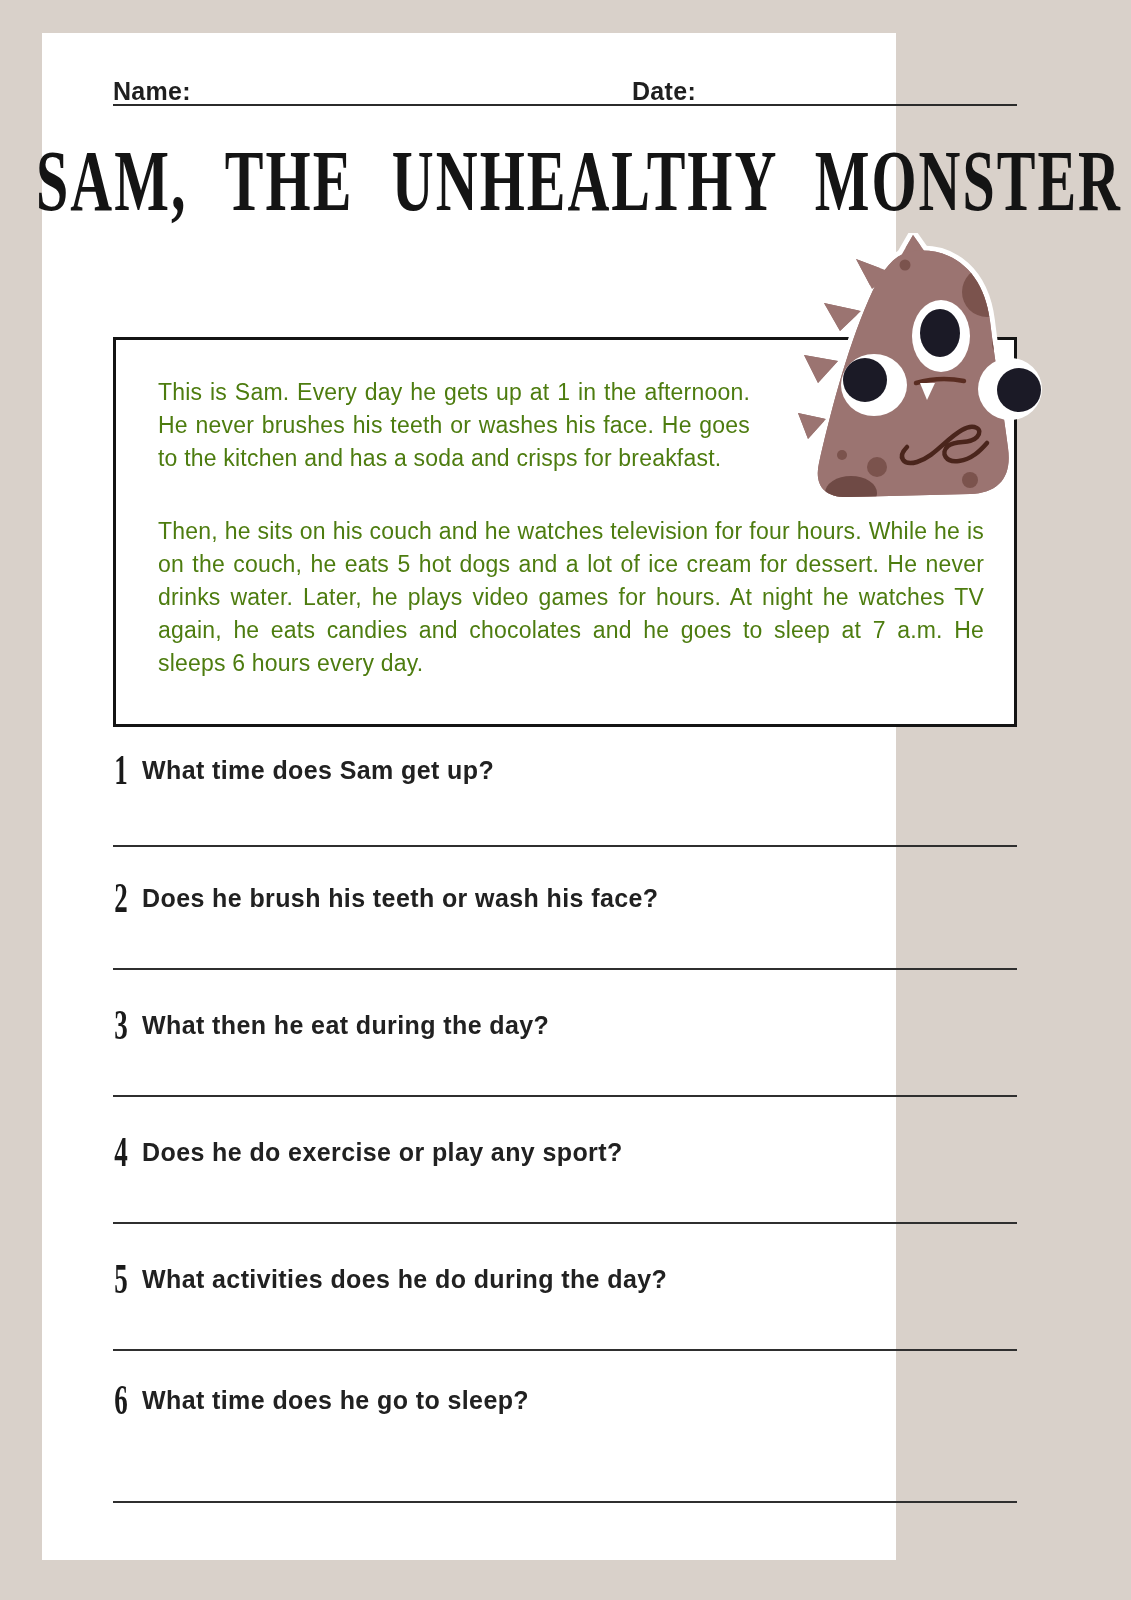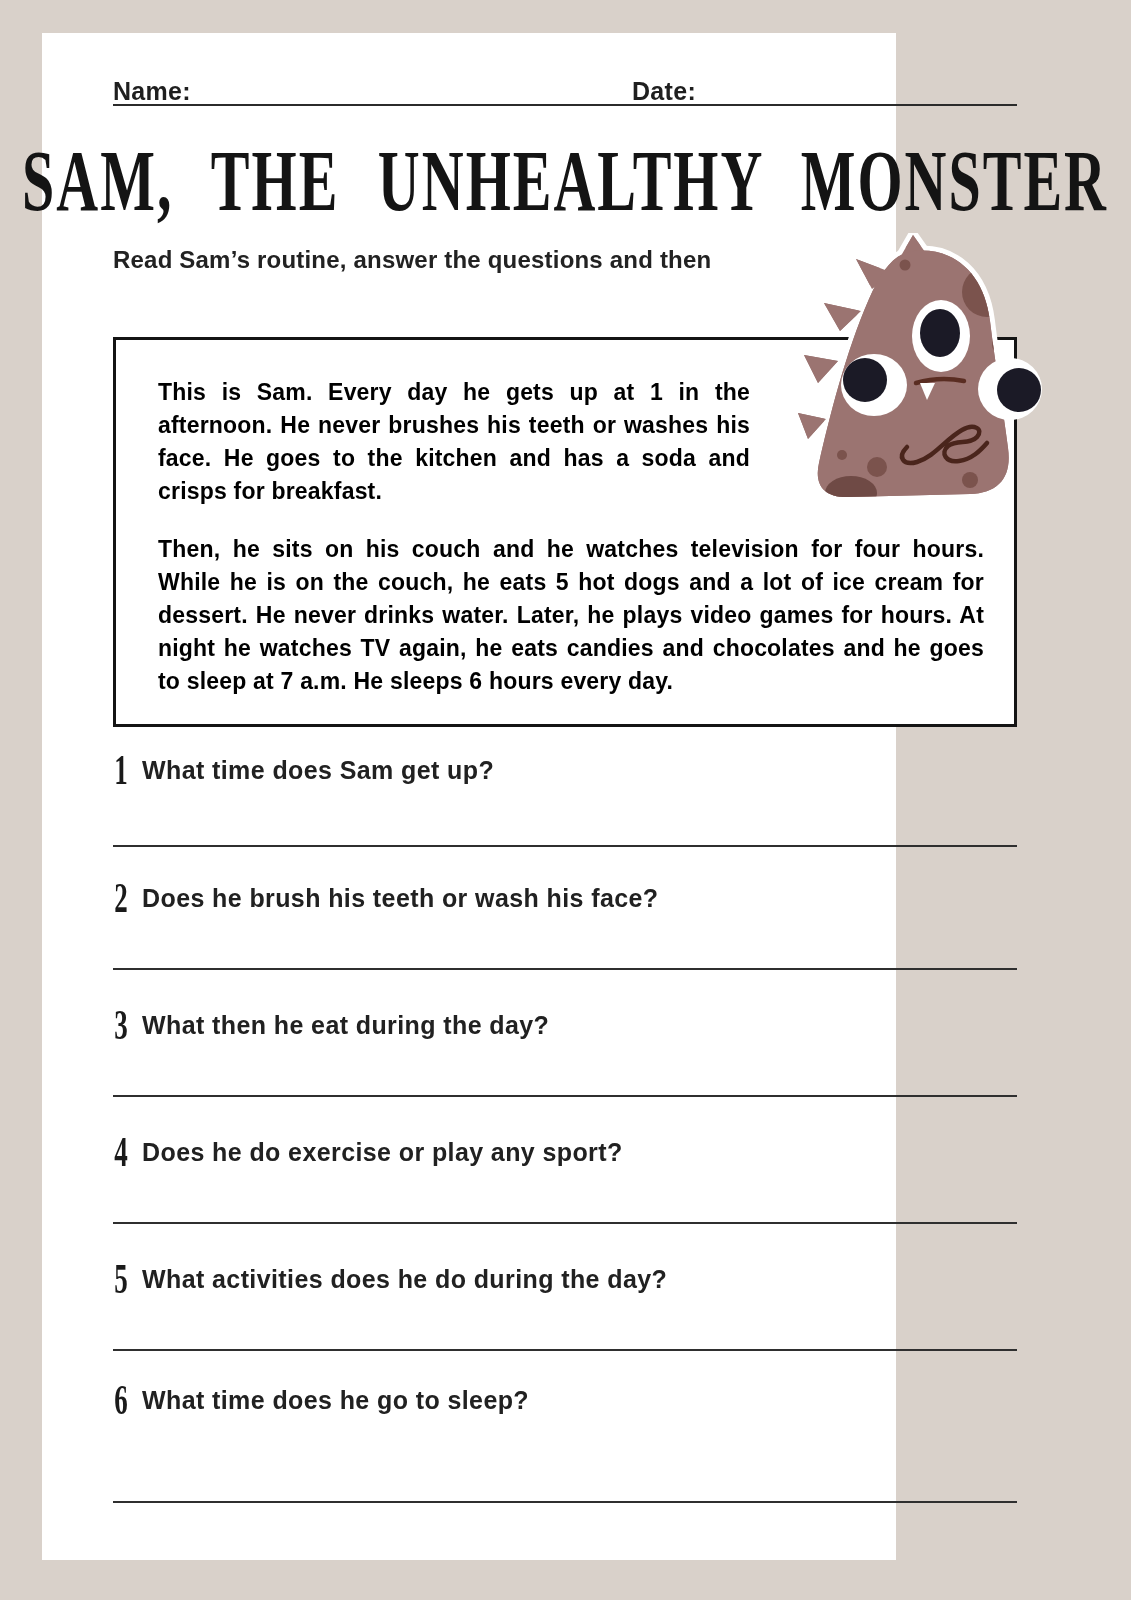--- a/index.html
+++ b/index.html
@@ -22,21 +22,21 @@
     letter-spacing:0.3px;
   }
   .hdr-name { left:71px; }
   .hdr-date { left:590px; }
   .hdr-rule {
     position:absolute; left:71px; top:71px; width:904px; height:2px;
     background:#2b2b2b;
   }
   
   .title {
-    position:absolute; left:71px; top:104px; width:904px; height:86px;
+    position:absolute; left:85px; top:104px; width:904px; height:86px;
     display:flex; align-items:center; justify-content:center;
   }
   .title span {
     font-family:"Liberation Serif", serif;
     font-weight:700; font-size:58px; color:#141414;
     letter-spacing:2px; word-spacing:22px; white-space:nowrap;
     transform:scaleY(1.5); transform-origin:center;
   }
   
   .instructions {
@@ -44,25 +44,25 @@
     font-size:24px; font-weight:700; color:#222222; line-height:33px;
     letter-spacing:0.2px;
   }
   
   .passage-box {
     position:absolute; left:71px; top:304px; width:904px; height:390px;
     border:3px solid #141414; background:#ffffff;
     padding:36px 30px 30px 42px;
   }
   .passage-box p {
-    font-size:23px; color:#000000; line-height:33px;
-    text-align:justify; letter-spacing:0.2px;font-weight:bold;
+    font-size:23px; color:#4d7c0f; line-height:33px;
+    text-align:justify; letter-spacing:0.2px;
   }
   .passage-p1 { width:592px; }
-  .passage-p2 { margin-top:25px; width:826px; }
+  .passage-p2 { margin-top:40px; width:826px; }
   
   .monster {
     position:absolute; left:752px; top:200px; width:252px; height:272px;
     z-index:5;
   }
   
   .q-row {
     position:absolute; left:68px; width:904px;
     display:flex; align-items:center;
   }
@@ -87,21 +87,20 @@
 
   <div class="hdr-label hdr-name">Name:</div>
   <div class="hdr-label hdr-date">Date:</div>
   <div class="hdr-rule"></div>
 
   <div class="title">
     <span>SAM, THE UNHEALTHY MONSTER</span>
   </div>
 
   <div class="instructions">
-    <div>Read Sam’s routine, answer the questions and then</div>
   </div>
 
   <div class="passage-box">
     <p class="passage-p1">This is Sam. Every day he gets up at 1 in the afternoon. He never brushes his teeth or washes his face. He goes to the kitchen and has a soda and crisps for breakfast.</p>
     <p class="passage-p2">Then, he sits on his couch and he watches television for four hours. While he is on the couch, he eats 5 hot dogs and a lot of ice cream for dessert. He never drinks water. Later, he plays video games for hours. At night he watches TV again, he eats candies and chocolates and he goes to sleep at 7 a.m. He sleeps 6 hours every day.</p>
   </div>
 
   <svg class="monster" viewBox="0 0 252 272" aria-hidden="true">
     <defs>
       <path id="mbody" d="M120,18 C160,14 190,40 196,88 C201,130 209,175 214,215 C218,244 205,260 176,261 L55,264 C30,265 20,252 25,230 C35,186 52,118 75,66 C87,38 100,20 120,18 Z"></path>

